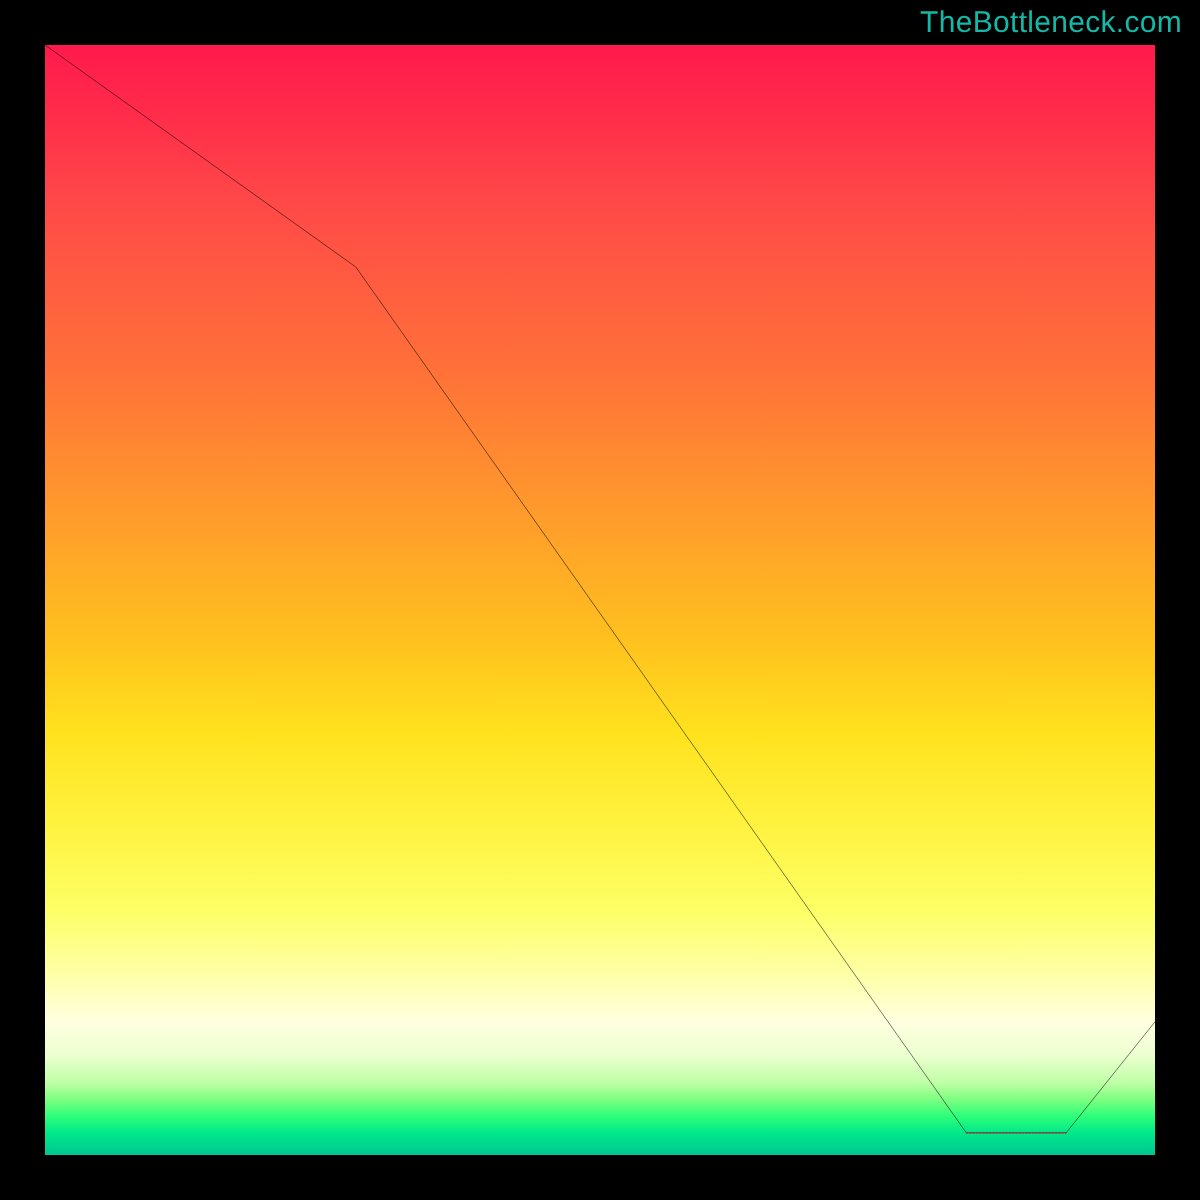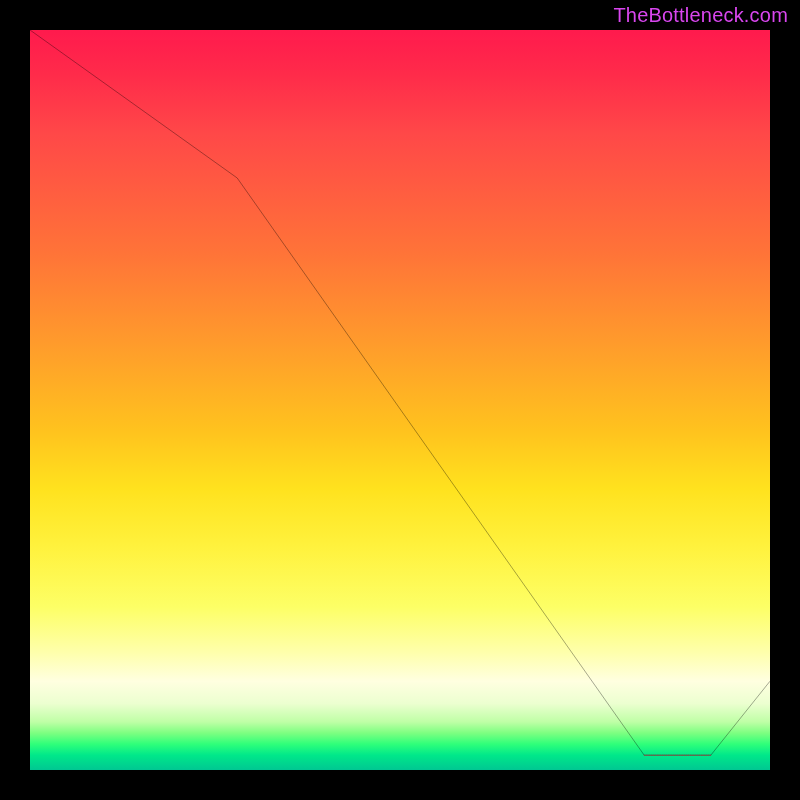--- a/index.html
+++ b/index.html
@@ -13,21 +13,21 @@
   }
   .container {
     position: relative;
     width: 800px;
     height: 800px;
   }
   .attribution {
     position: absolute;
     top: 4px;
     right: 12px;
-    color: #d946ef;
+    color: #14b8a6;
     font-size: 20px;
     letter-spacing: 0.2px;
   }
   .plot-frame {
     position: absolute;
     left: 30px;
     top: 30px;
     width: 740px;
     height: 740px;
     background: #000;

